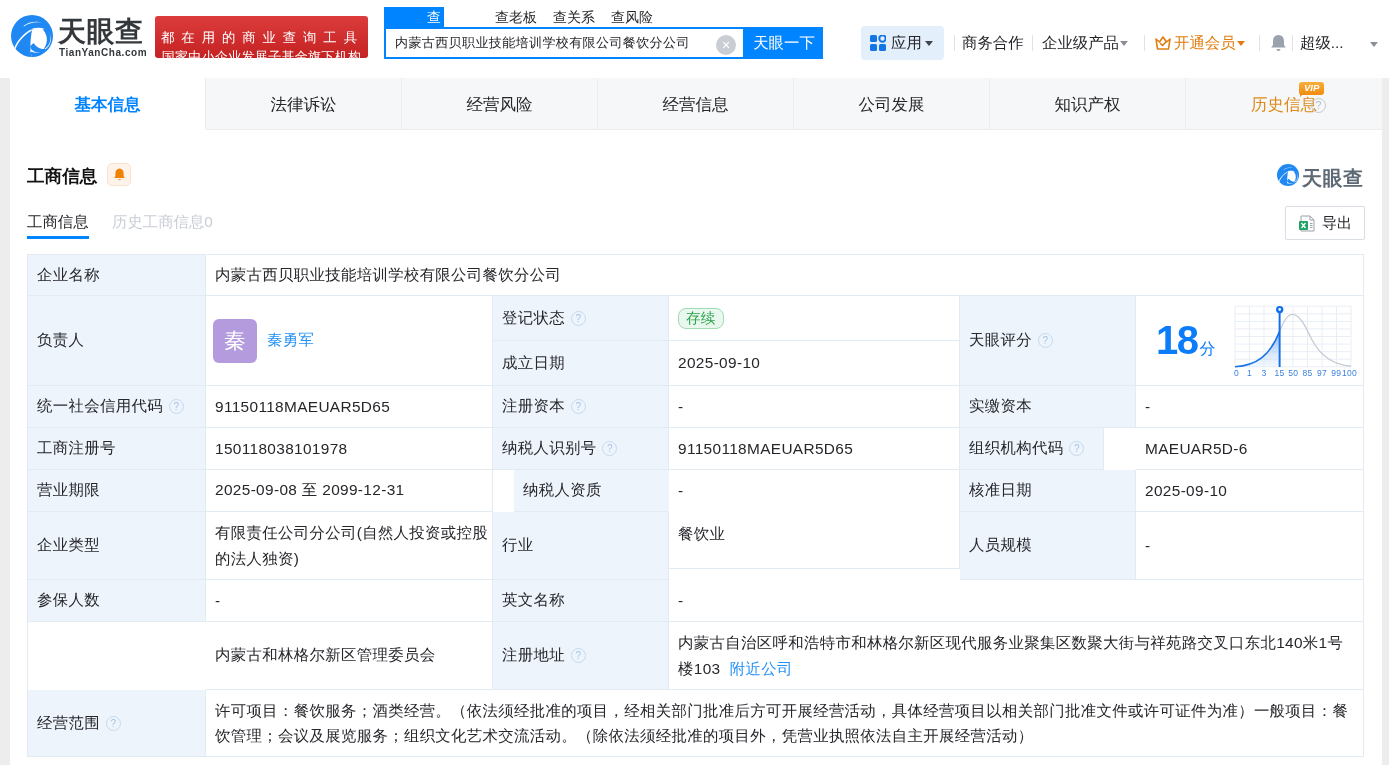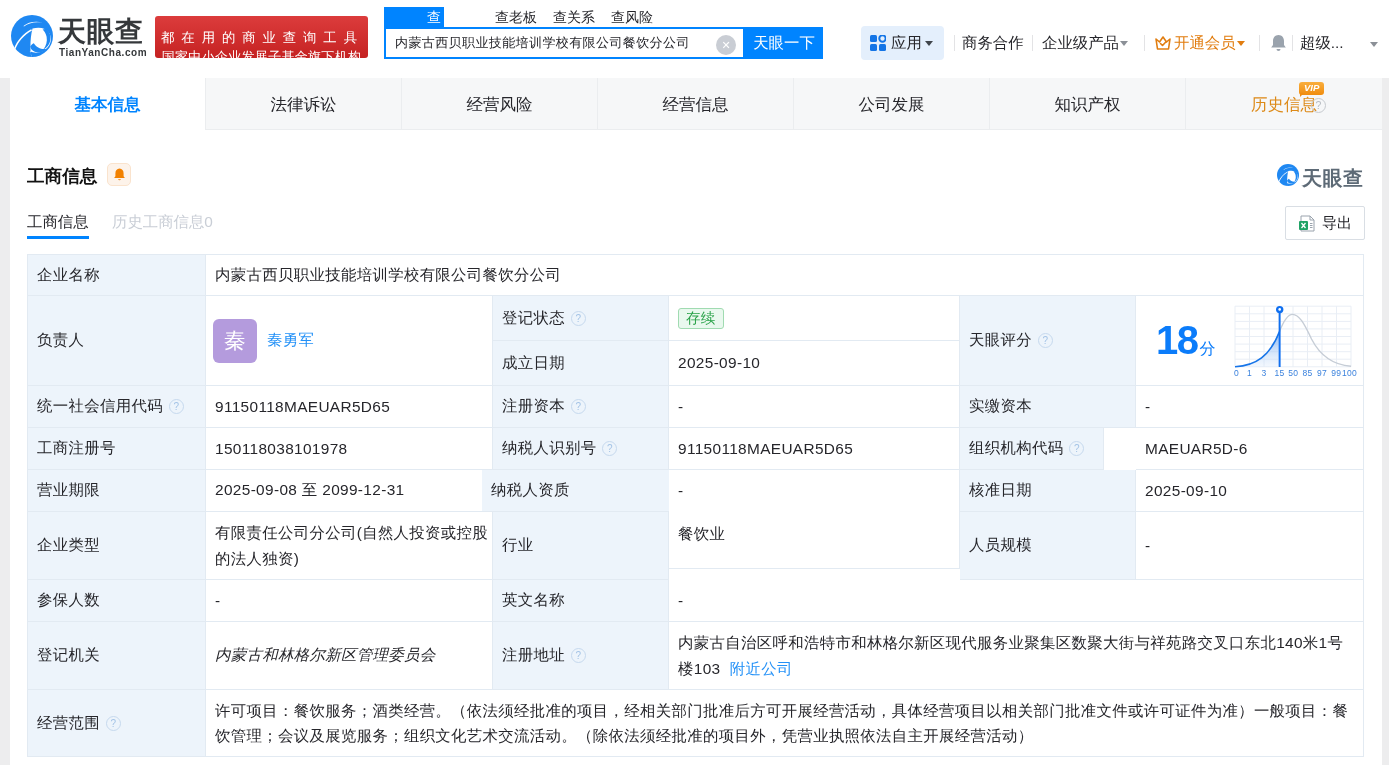--- a/index.html
+++ b/index.html
@@ -40,21 +40,21 @@
 #exportbtn{position:absolute;left:1275px;top:76px;width:80px;height:34px;border:1px solid #d9dee4;border-radius:2px;}
 #exportbtn span{position:absolute;left:36px;top:7px;font-size:15px;color:#26262b;}
 
 #tbl{position:absolute;left:17px;top:124px;width:1337px;height:503px;border-top:1px solid #e2eaf2;border-left:1px solid #e2eaf2;}
 .cell{position:absolute;border-right:1px solid #e2eaf2;border-bottom:1px solid #e2eaf2;font-size:15.4px;letter-spacing:0.35px;overflow:hidden;}
 .lab{background:#edf4fb;}
 .val{background:#fff;}
 .vc{display:flex;align-items:center;padding-left:9px;}
 .qm{display:inline-block;width:15px;height:15px;border:1px solid #c6d9ee;border-radius:50%;color:#a3c3e6;font-size:10px;line-height:13.5px;text-align:center;margin-left:6px;flex:none;}
 a.blue{color:#2491f7;text-decoration:none;}
-.tag{display:inline-block;border:1px solid #a0dbb1;background:#e9f8ee;color:#2aa249;font-size:14.5px;line-height:19px;padding:0 7px;border-radius:3px;}
+.tag{display:inline-block;border:1px solid #a0dbb1;background:#e9f8ee;color:#2aa249;font-size:14.5px;line-height:19px;padding:0 7px;border-radius:8px;}
 </style>
 </head><body>
 <div id="hdr">
   <svg class="abs" style="left:11px;top:15px" width="42" height="42" viewBox="0 0 42 42">
     <circle cx="21" cy="21" r="21" fill="#1f88f2"></circle>
     <path d="M12.5 11 C17 6.8 25 5.6 31.8 7.6 C24.5 6.3 17 7.8 13 11.6 Z" fill="#fff"></path>
     <path d="M21 15.5 C13 20 7 27 4.5 34 L3.2 33 C5.8 26 12 18.5 20.2 14.2 Z" fill="#fff"></path>
     <path d="M21.5 13.5 C29 11.6 35 13.3 37.8 17.5 C39.8 20.5 40.3 24 39.5 27 C38.3 32 34 36 28.5 37.3 C25 38.1 21.5 37.6 18.8 36 L21.2 42.6 C20 40.5 19.3 38 19.5 35 C19.2 28 19.8 20 21.5 13.5 Z" fill="#fff"></path>
     <path d="M35.8 14.2 C38.8 17.2 40 21 39.3 25.2 C38.6 29.3 36 32.8 32.2 34.5 C35.2 31 36.5 26.5 35.6 21.8 C35 18.9 33.6 16.3 31.6 14.4 C33 13.8 34.5 13.7 35.8 14.2 Z" fill="#1f88f2"></path>
     <path d="M22.8 28.2 C25.5 32.5 30.5 34.8 35.8 33.8 C32.8 37 28 38.3 23.8 36.8 C21.3 35.9 19.7 34 19.2 31.6 C20.2 30 21.4 28.8 22.8 28.2 Z" fill="#1f88f2"></path>
@@ -197,38 +197,37 @@
 <div class="cell lab vc" style="left:932px;top:131px;width:176px;height:42px;">实缴资本</div>
 <div class="cell val vc" style="left:1108px;top:131px;width:228px;height:42px;">-</div>
 <div class="cell lab vc" style="left:0px;top:173px;width:178px;height:42px;">工商注册号</div>
 <div class="cell val vc" style="left:178px;top:173px;width:287px;height:42px;">150118038101978</div>
 <div class="cell lab vc" style="left:465px;top:173px;width:176px;height:42px;">纳税人识别号<span class="qm">?</span></div>
 <div class="cell val vc" style="left:641px;top:173px;width:291px;height:42px;">91150118MAEUAR5D65</div>
 <div class="cell lab vc" style="left:932px;top:173px;width:144px;height:42px;">组织机构代码<span class="qm">?</span></div>
 <div class="cell val vc" style="left:1108px;top:173px;width:228px;height:42px;">MAEUAR5D-6</div>
 <div class="cell lab vc" style="left:0px;top:215px;width:178px;height:42px;">营业期限</div>
 <div class="cell val vc" style="left:178px;top:215px;width:287px;height:42px;">2025-09-08 至 2099-12-31</div>
-<div class="cell lab vc" style="left:454px;top:215px;width:207px;height:42px;">纳税人资质</div>
+<div class="cell lab vc" style="left:486px;top:215px;width:207px;height:42px;">纳税人资质</div>
 <div class="cell val vc" style="left:641px;top:215px;width:291px;height:42px;">-</div>
 <div class="cell lab vc" style="left:932px;top:215px;width:176px;height:42px;">核准日期</div>
 <div class="cell val vc" style="left:1108px;top:215px;width:228px;height:42px;">2025-09-10</div>
 <div class="cell lab vc" style="left:0px;top:257px;width:178px;height:68px;">企业类型</div>
 <div class="cell val vc" style="left:178px;top:257px;width:287px;height:68px;">
         <div style="line-height:26px;">有限责任公司分公司(自然人投资或控股<br>的法人独资)</div>
       </div>
 <div class="cell lab vc" style="left:465px;top:257px;width:176px;height:68px;">行业</div>
 <div class="cell val vc" style="left:641px;top:246px;width:291px;height:68px;">餐饮业</div>
 <div class="cell lab vc" style="left:932px;top:257px;width:176px;height:68px;">人员规模</div>
 <div class="cell val vc" style="left:1108px;top:257px;width:228px;height:68px;">-</div>
 <div class="cell lab vc" style="left:0px;top:325px;width:178px;height:42px;">参保人数</div>
 <div class="cell val vc" style="left:178px;top:325px;width:287px;height:42px;">-</div>
 <div class="cell lab vc" style="left:465px;top:325px;width:176px;height:42px;">英文名称</div>
 <div class="cell val vc" style="left:641px;top:325px;width:695px;height:42px;">-</div>
-<div class="cell lab vc" style="left:0px;top:367px;width:178px;height:68px;">登记机关</div>
-<div class="cell val vc" style="left:178px;top:367px;width:287px;height:68px;font-style:italic;">内蒙古和林格尔新区管理委员会</div>
+<div class="cell val vc" style="left:178px;top:367px;width:287px;height:68px;">内蒙古和林格尔新区管理委员会</div>
 <div class="cell lab vc" style="left:465px;top:367px;width:176px;height:68px;">注册地址<span class="qm">?</span></div>
 <div class="cell val vc" style="left:641px;top:367px;width:695px;height:68px;">
         <div style="line-height:26px;word-break:break-all;padding-right:6px;">内蒙古自治区呼和浩特市和林格尔新区现代服务业聚集区数聚大街与祥苑路交叉口东北140米1号楼103&nbsp;&nbsp;<a class="blue">附近公司</a></div>
       </div>
 <div class="cell lab vc" style="left:0px;top:435px;width:178px;height:67px;">经营范围<span class="qm">?</span></div>
 <div class="cell val vc" style="left:178px;top:435px;width:1158px;height:67px;">
         <div style="line-height:25px;word-break:break-all;padding-right:7px;">许可项目：餐饮服务；酒类经营。（依法须经批准的项目，经相关部门批准后方可开展经营活动，具体经营项目以相关部门批准文件或许可证件为准）一般项目：餐饮管理；会议及展览服务；组织文化艺术交流活动。（除依法须经批准的项目外，凭营业执照依法自主开展经营活动）</div>
       </div>
 </div>
 </div>

